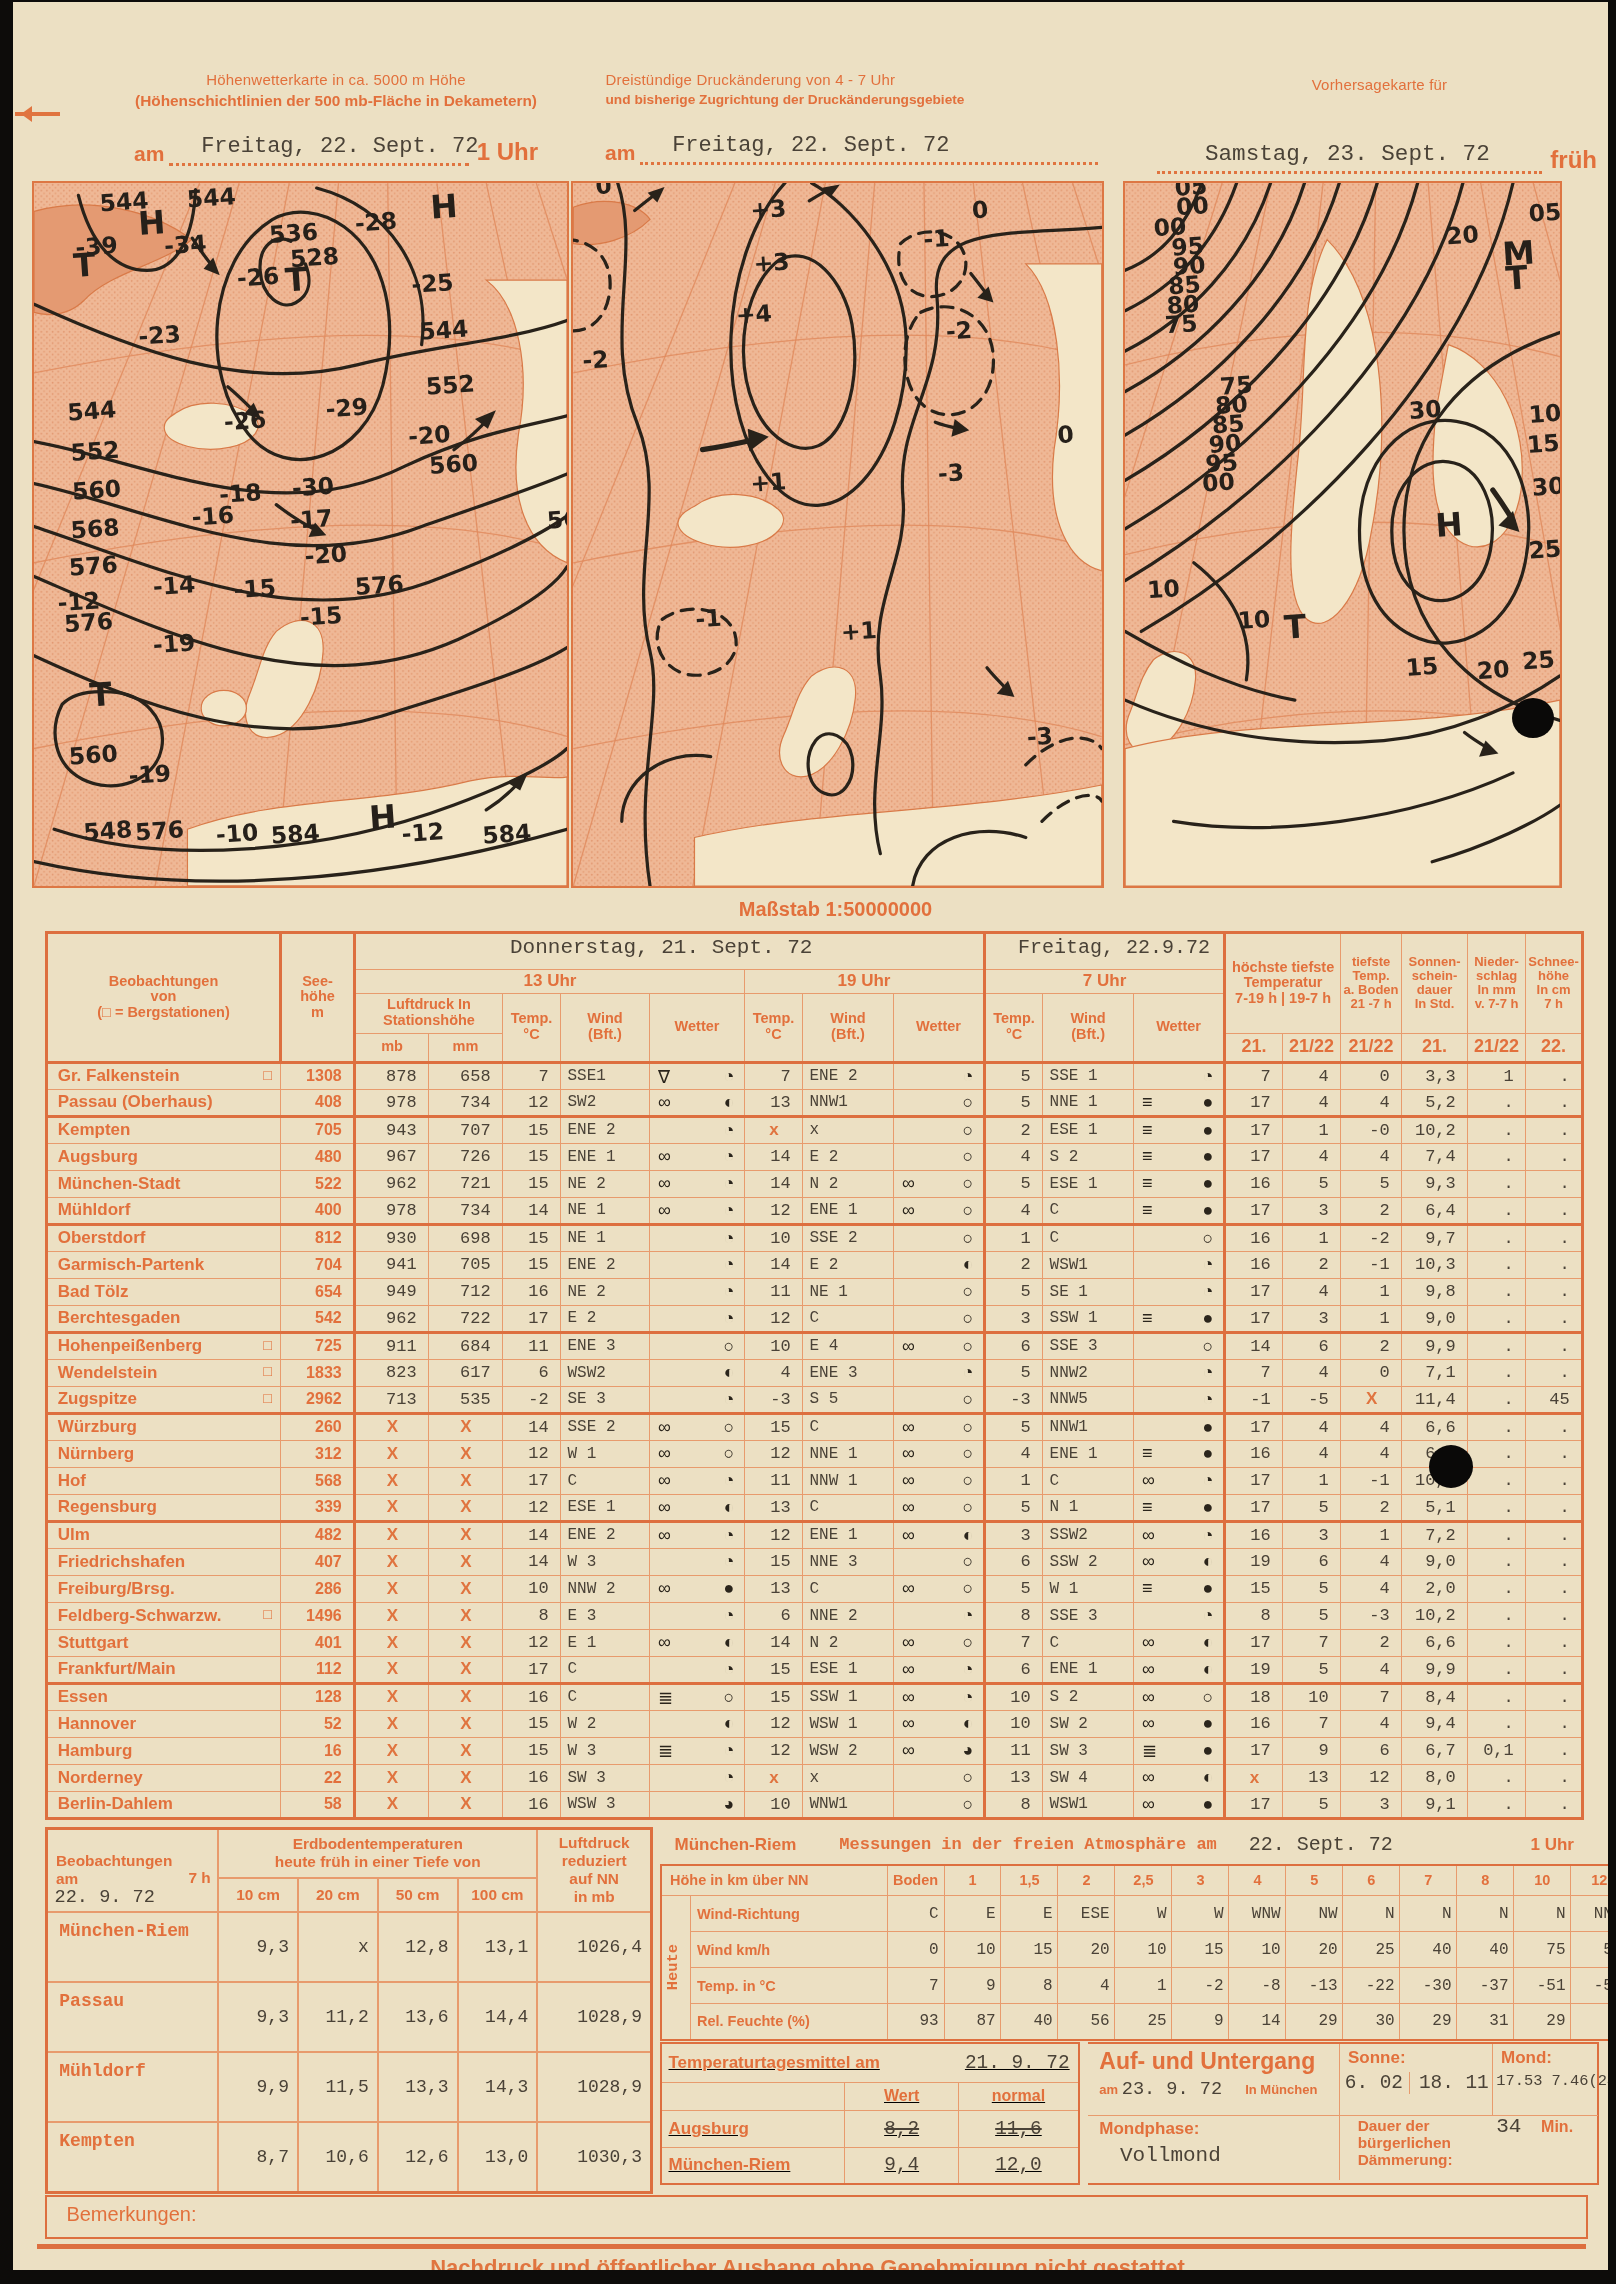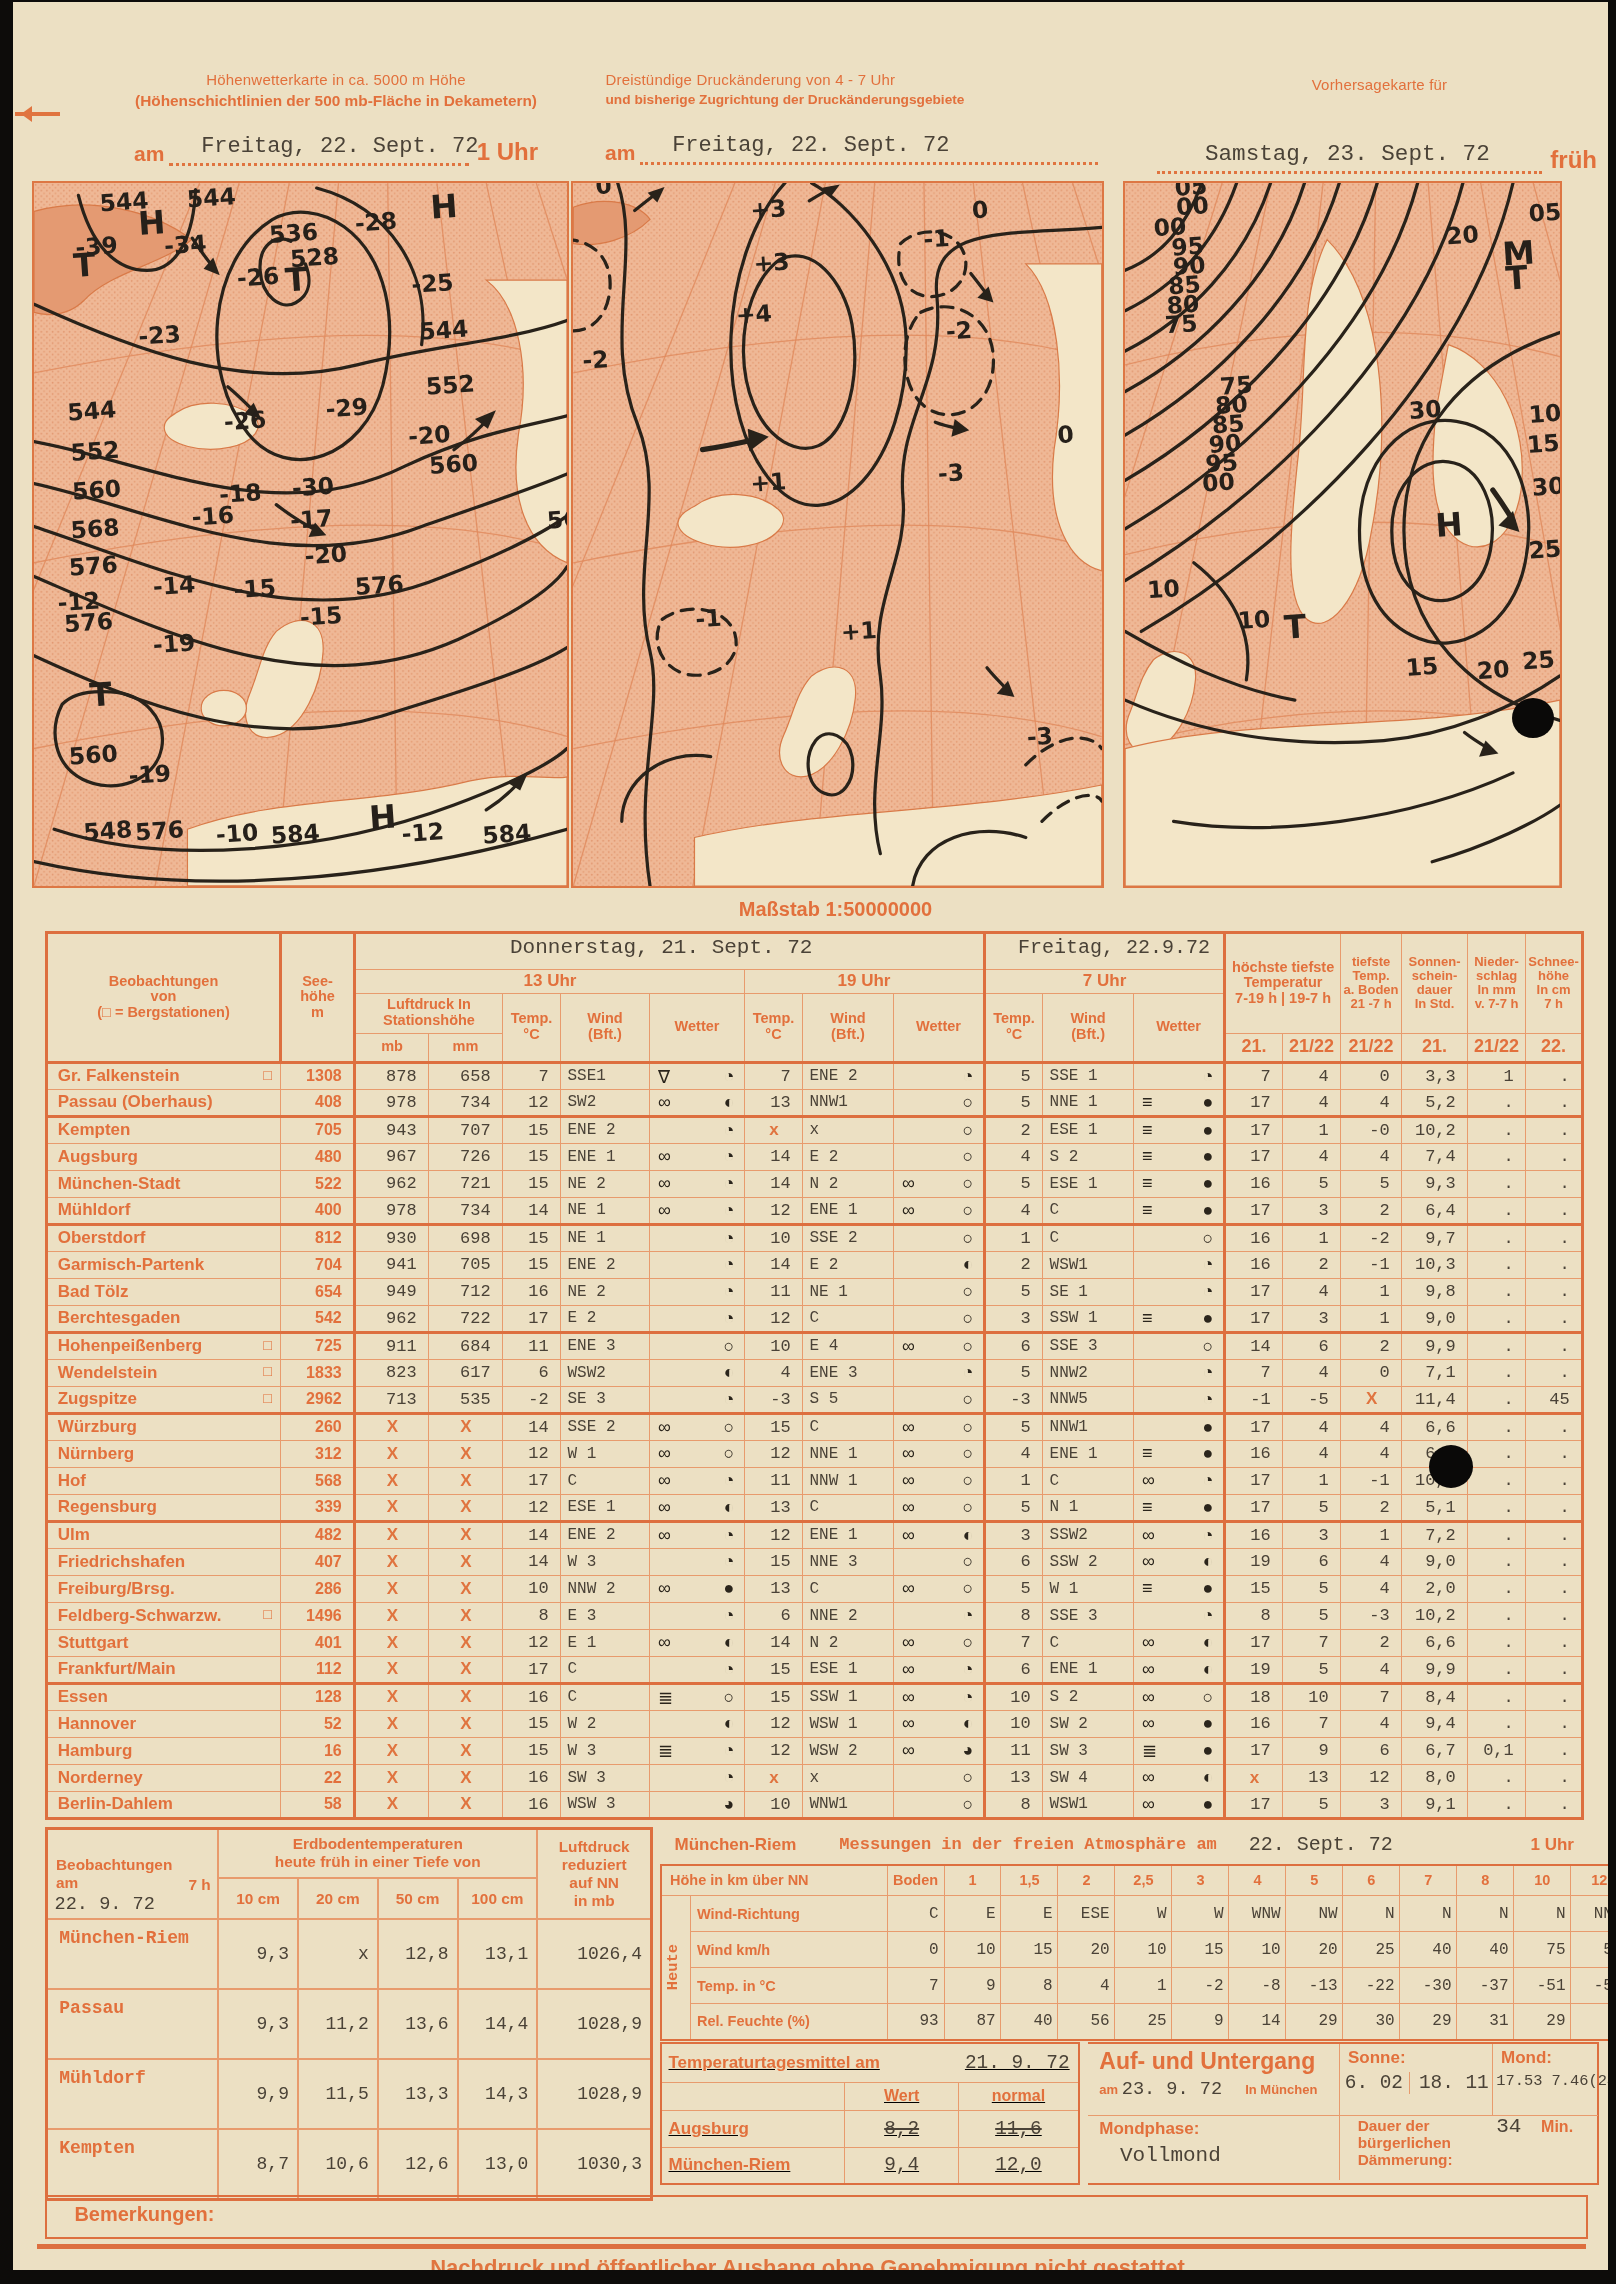--- a/index.html
+++ b/index.html
@@ -65,21 +65,21 @@
   #atmo td.heu{width:29px;}
   .rot{writing-mode:vertical-rl;transform:rotate(180deg);color:#e2703c;font-weight:700;font-size:15.4px;text-align:center;}
   .atitle{position:absolute;left:647px;top:1825px;width:938px;height:36px;display:flex;align-items:center;}
   .atitle .o{color:#e2703c;font-size:17px;font-weight:700;}
   .atitle .typed{font-size:20px;}
   #mean{position:absolute;left:647px;top:2040px;width:420px;border:2.4px solid #dd6f3f;text-decoration:underline;}
   #mean td{border:1.6px solid #e89b6d;padding:1.6px 6.5px;}
   .sunbox{position:absolute;left:1075px;top:2040px;width:509px;height:139px;border:2.4px solid #dd6f3f;border-left:none;}
   .olab{color:#e2703c;font-weight:700;}
   .bem{position:absolute;left:32px;top:2193px;width:1539px;height:40px;border:2.4px solid #dd6f3f;}
-  .bem span{color:#e2703c;font-size:20px;font-weight:700;position:absolute;left:19.4px;top:6.5px;margin-left:8px;}
+  .bem span{color:#e2703c;font-size:20px;font-weight:400;position:absolute;left:19.4px;top:6.5px;}
   .footrule{position:absolute;left:24px;top:2242px;width:1549px;height:5.7px;background:#dd6f3f;}
   .footer{position:absolute;left:0;top:2253px;width:1595px;text-align:center;color:#e0743f;font-size:22px;font-weight:700;}
   .hole{position:absolute;background:#0a0908;border-radius:50%;}
   .strike{text-decoration:line-through;text-decoration-thickness:2.4px;}
   .dotu{border-bottom:2.4px dotted #e0743f;}
   .arrowL{position:absolute;left:1.6px;top:110px;width:45px;height:4px;background:#e0743f;}
   .arrowL:before{content:"";position:absolute;left:-1.6px;top:-5.7px;border:8px solid transparent;border-right:11.3px solid #e0743f;}
 </style>
 </head>
 <body>
@@ -1364,21 +1364,21 @@
             <div class="pre">Erdbodentemperaturen
 heute früh in einer Tiefe von</div>
           </th>
         <th rowspan="2">
             <div class="pre">Luftdruck
 reduziert
 auf NN
 in mb</div>
           </th>
       </tr>
-      <tr style="height:41px;">
+      <tr style="height:34px;">
         <th>10 cm</th>
         <th>20 cm</th>
         <th>50 cm</th>
         <th>100 cm</th>
       </tr>
     </thead>
     <tbody>
         <tr style="height: 70px;">
           <td class="sn">München-Riem</td>
           <td>9,3</td>

